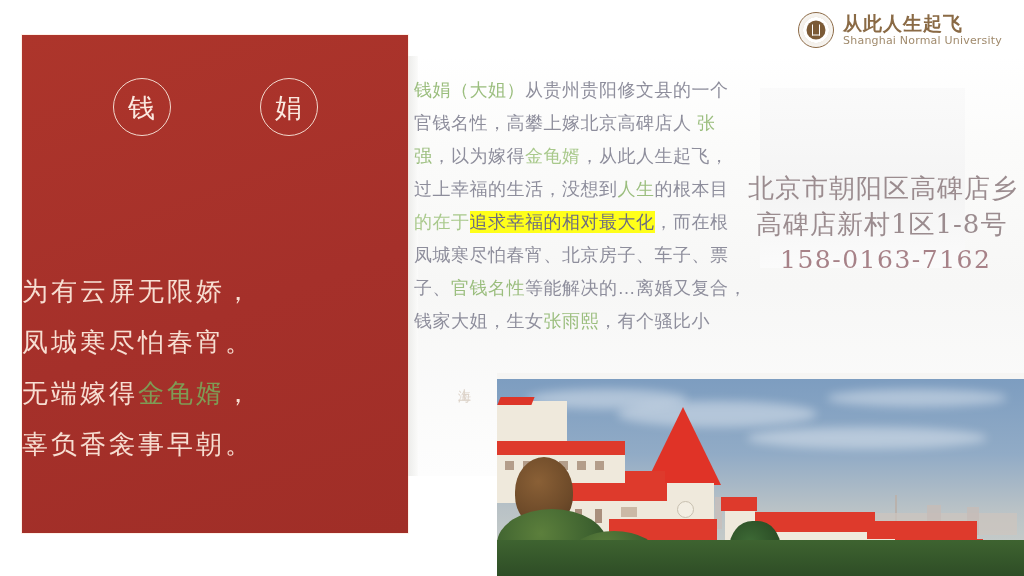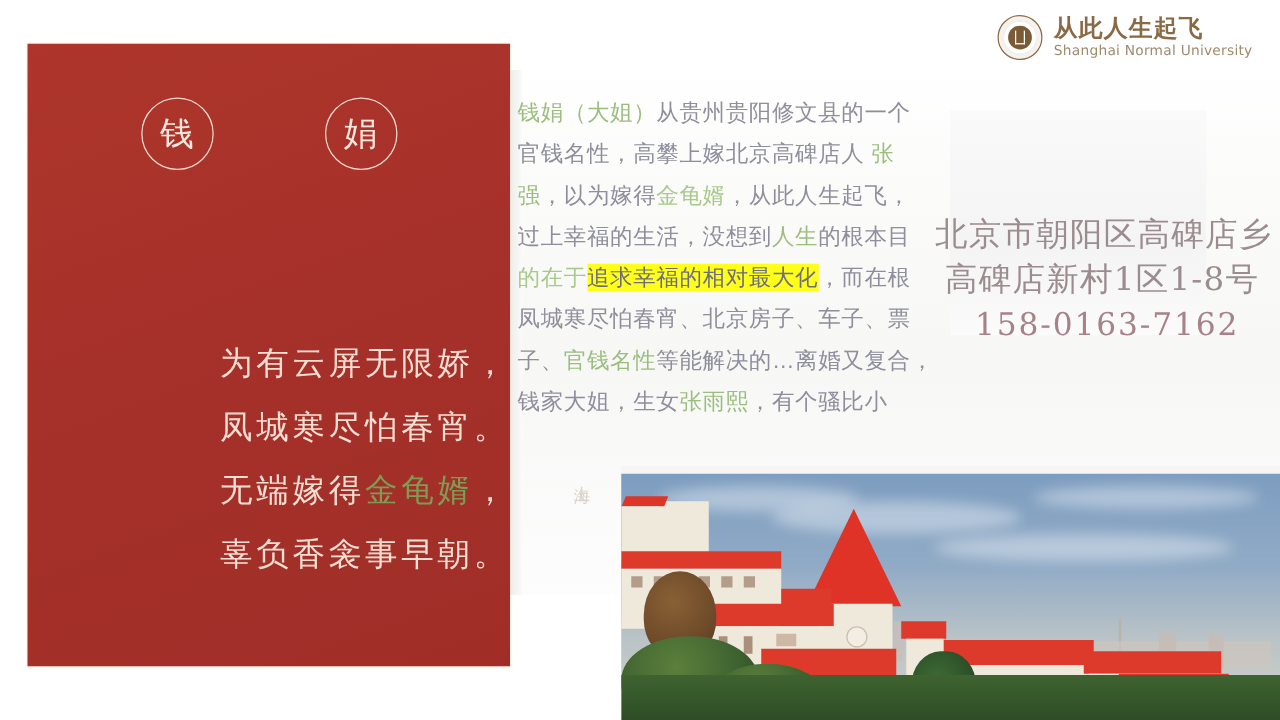--- a/index.html
+++ b/index.html
@@ -151,21 +151,21 @@
     font-size: 15px;
     letter-spacing: 14px;
     text-indent: 14px;
     font-family: "DejaVu Serif", "Liberation Serif", serif;
   }
   .poem {
     position: absolute;
     left: 0;
     top: 243px;
     width: 100%;
-    text-align: right;
+    text-align: left;
   }
   .poem-line {
     color: #f7ded2;
     font-size: 26px;
     letter-spacing: 3px;
     line-height: 1;
     margin-bottom: 25px;
     font-family: "DejaVu Serif", "Liberation Serif", serif;
     white-space: nowrap;
   }

